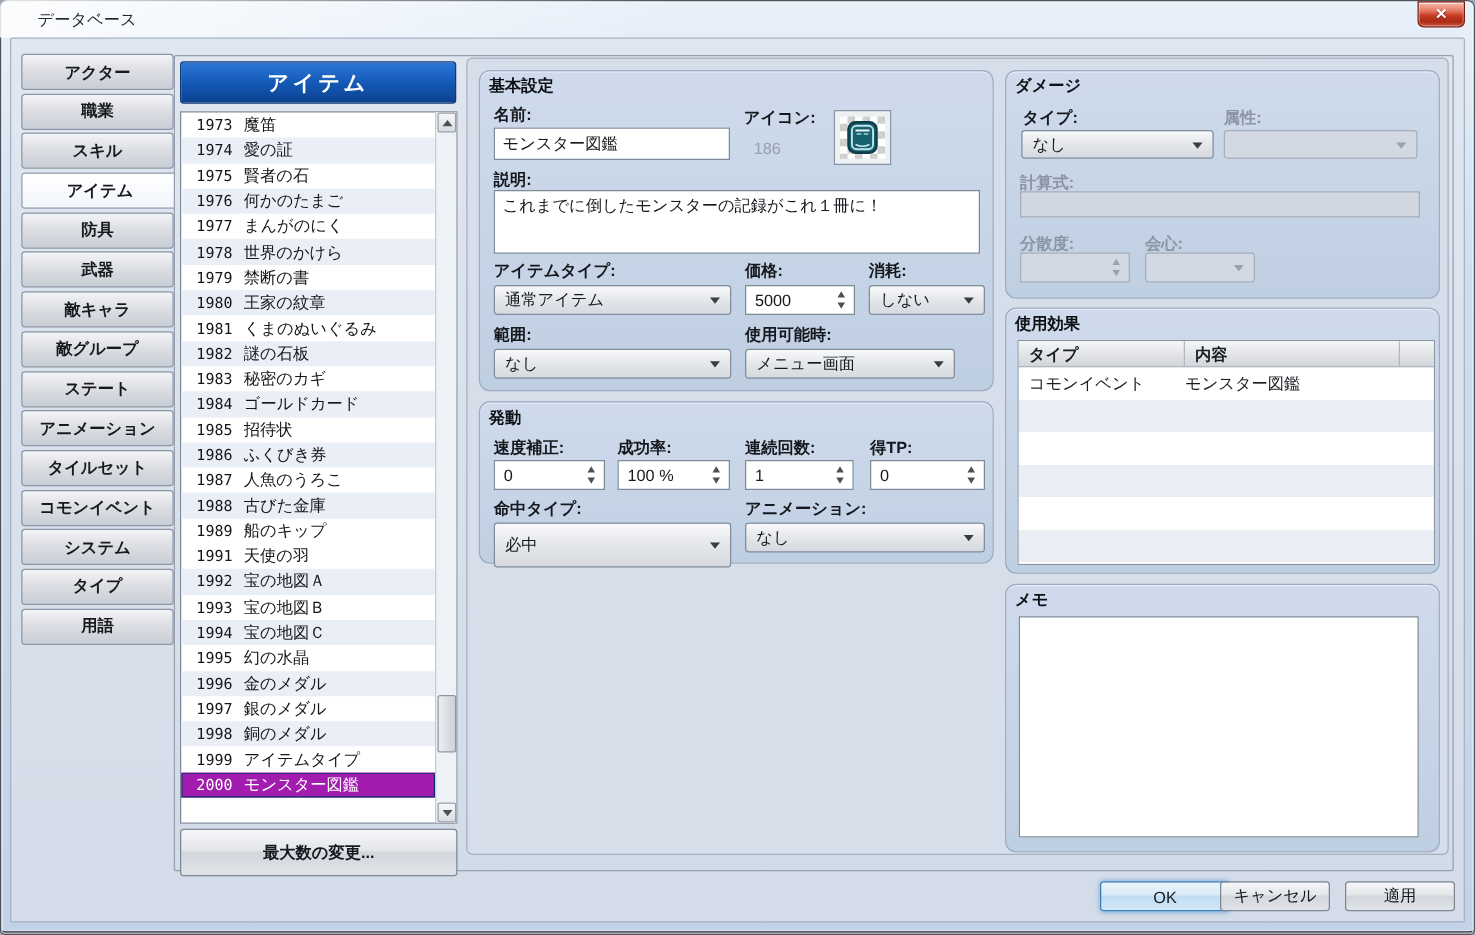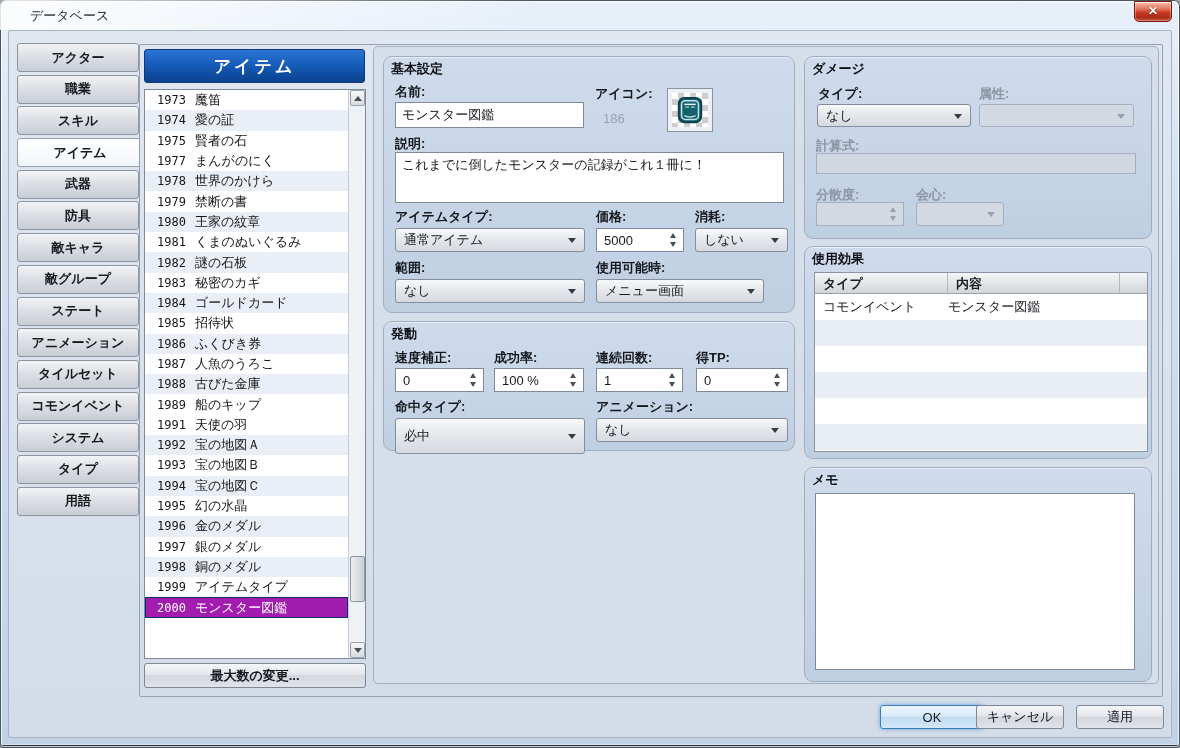--- a/index.html
+++ b/index.html
@@ -142,22 +142,22 @@
   </div>
 
   <div class="client">
 
     <div class="tabs">
 
     <div class="tab">アクター</div>
         <div class="tab alt">職業</div>
         <div class="tab">スキル</div>
         <div class="tab alt selected">アイテム</div>
+        <div class="tab alt">防具</div>
         <div class="tab">武器</div>
-        <div class="tab alt">防具</div>
         <div class="tab">敵キャラ</div>
         <div class="tab alt">敵グループ</div>
         <div class="tab">ステート</div>
         <div class="tab alt">アニメーション</div>
         <div class="tab">タイルセット</div>
         <div class="tab alt">コモンイベント</div>
         <div class="tab">システム</div>
         <div class="tab alt">タイプ</div>
         <div class="tab">用語</div>
       </div>
@@ -173,20 +173,24 @@
             <span class="lname">魔笛</span>
           </div>
           <div class="lrow alt">
             <span class="lid">1974</span>
             <span class="lname">愛の証</span>
           </div>
           <div class="lrow">
             <span class="lid">1975</span>
             <span class="lname">賢者の石</span>
           </div>
+          <div class="lrow alt">
+            <span class="lid">1976</span>
+            <span class="lname">何かのたまご</span>
+          </div>
           <div class="lrow">
             <span class="lid">1977</span>
             <span class="lname">まんがのにく</span>
           </div>
           <div class="lrow alt">
             <span class="lid">1978</span>
             <span class="lname">世界のかけら</span>
           </div>
           <div class="lrow">
             <span class="lid">1979</span>
@@ -276,21 +280,21 @@
       <div class="vscroll">
         <div class="sb-btn" style="top:0;">
             <i class="tri-up"></i>
           </div>
         <div class="sb-thumb"></div>
         <div class="sb-btn" style="bottom:0; top:auto;">
             <i class="tri-dn"></i>
           </div>
       </div>
     </div>
-    <div class="btn" style="left:135px; top:632px; width:222px; height:25px; font-weight:600;">最大数の変更...</div>
+    <div class="btn" style="left:135px; top:632px; width:222px; height:38px; font-weight:600;">最大数の変更...</div>
 
     <div class="bigframe"></div>
 
     <div class="group" style="left:374px; top:25px; width:412px; height:257px;"></div>
     <div class="gtitle" style="left:382px; top:29px;">基本設定</div>
     <div class="lbl" style="left:386px; top:52px;">名前:</div>
     <div class="inp" style="left:386px; top:71px; width:189px; height:26px;">モンスター図鑑</div>
     <div class="lbl" style="left:586px; top:54px;">アイコン:</div>
     <div class="lbl" style="left:594px; top:80px; color:#97a1ae; font-weight:normal;">186</div>
     <div class="iconbtn" style="left:658px; top:57px; width:46px; height:44px;">

